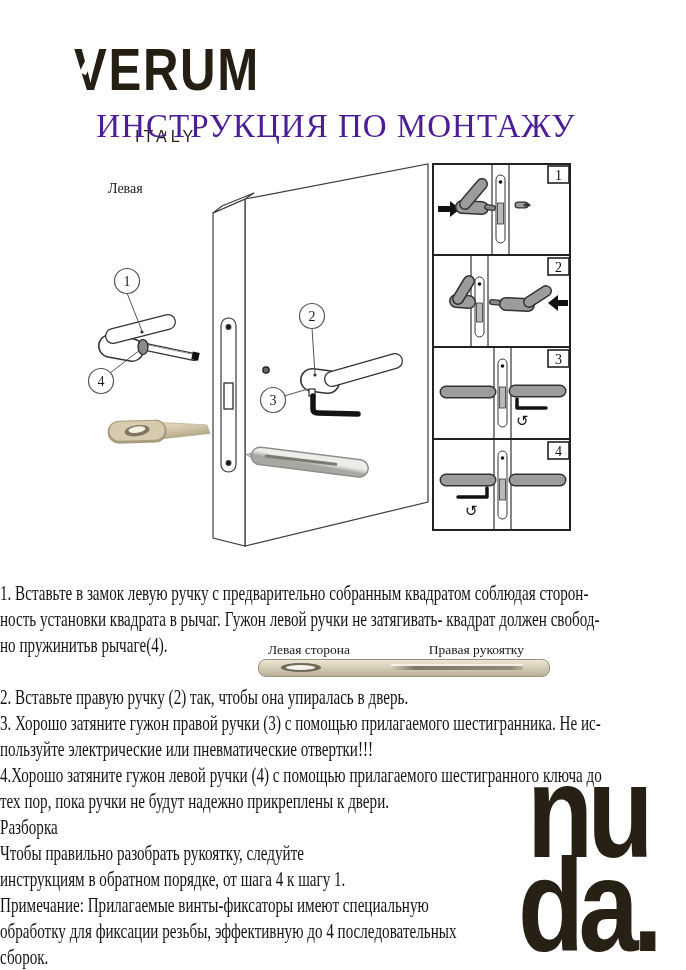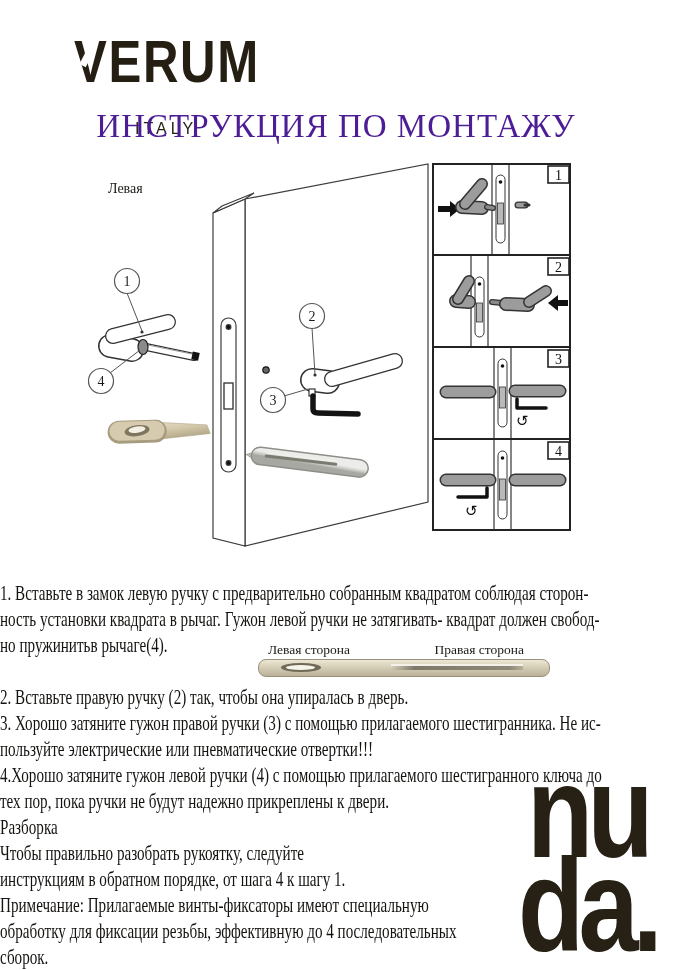--- a/index.html
+++ b/index.html
@@ -1,19 +1,19 @@
 <!DOCTYPE html>
 <html><head>
 <meta charset="utf-8">
 <style>
   html,body{margin:0;padding:0;background:#fff;}
   .page{position:relative;width:686px;height:970px;background:#ffffff;overflow:hidden;
         font-family:"Liberation Serif",serif;color:#151310;}
   
-  .brand{position:absolute;left:74px;top:32px;}
+  .brand{position:absolute;left:74px;top:40px;}
   .verum{font-family:"Liberation Sans",sans-serif;font-weight:700;font-size:60px;line-height:1;
          letter-spacing:2px;color:#251e13;transform:scaleX(0.82);transform-origin:0 0;}
   .v-notch{position:absolute;left:11px;top:9px;width:7px;height:26px;background:#fff;
            transform:rotate(27deg);}
   .italy{position:absolute;left:61px;top:64px;font-family:"Liberation Sans",sans-serif;
          font-size:16px;letter-spacing:4px;color:#251e13;margin-top:24px;}
   .title{position:absolute;left:0;top:108px;width:672px;text-align:center;font-size:33px;
          letter-spacing:1px;color:#4c1d95;white-space:nowrap;}
   
   .textblock{position:absolute;left:0;top:580px;width:672px;}
@@ -247,21 +247,21 @@
     <div class="tline">Чтобы правильно разобрать рукоятку, следуйте</div>
     <div class="tline">инструкциям в обратном порядке, от шага 4 к шагу 1.</div>
     <div class="tline">Примечание: Прилагаемые винты-фиксаторы имеют специальную</div>
     <div class="tline">обработку для фиксации резьбы, эффективную до 4 последовательных</div>
     <div class="tline">сборок.</div>
   </div>
 
   <div class="spindle-photo">
     <div class="sp-labels">
       <span>Левая сторона</span>
-      <span>Правая сторона</span>
+      <span>Правая рукоятку</span>
     </div>
     <div class="sp-bar">
       <div class="sp-hole">
         <div class="sp-hole-in"></div>
       </div>
       <div class="sp-groove"></div>
       <div class="sp-groove-hi"></div>
     </div>
   </div>
 

